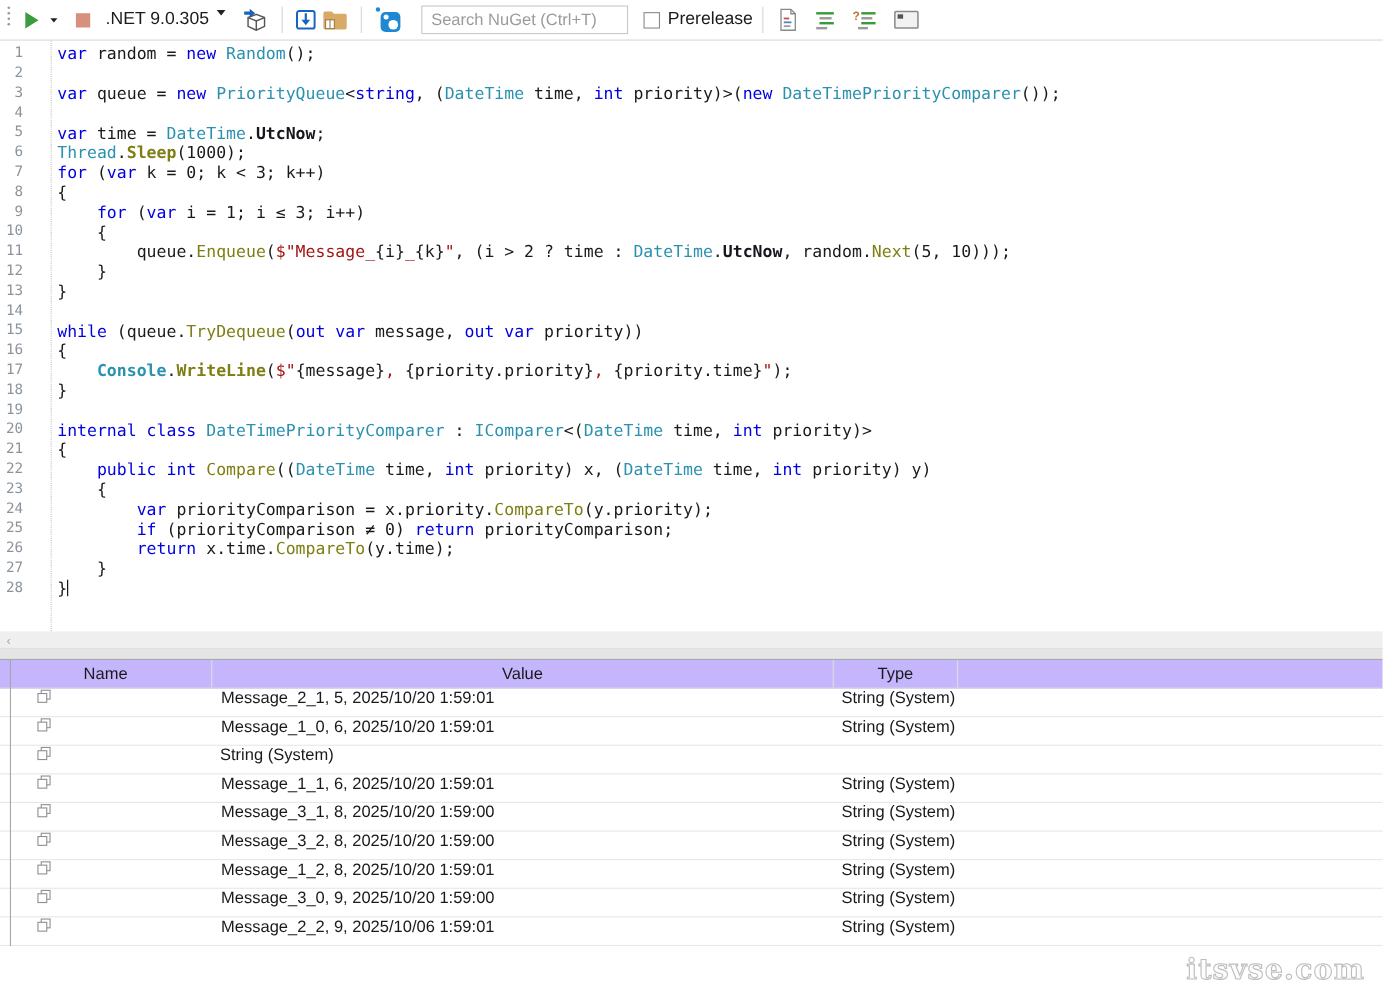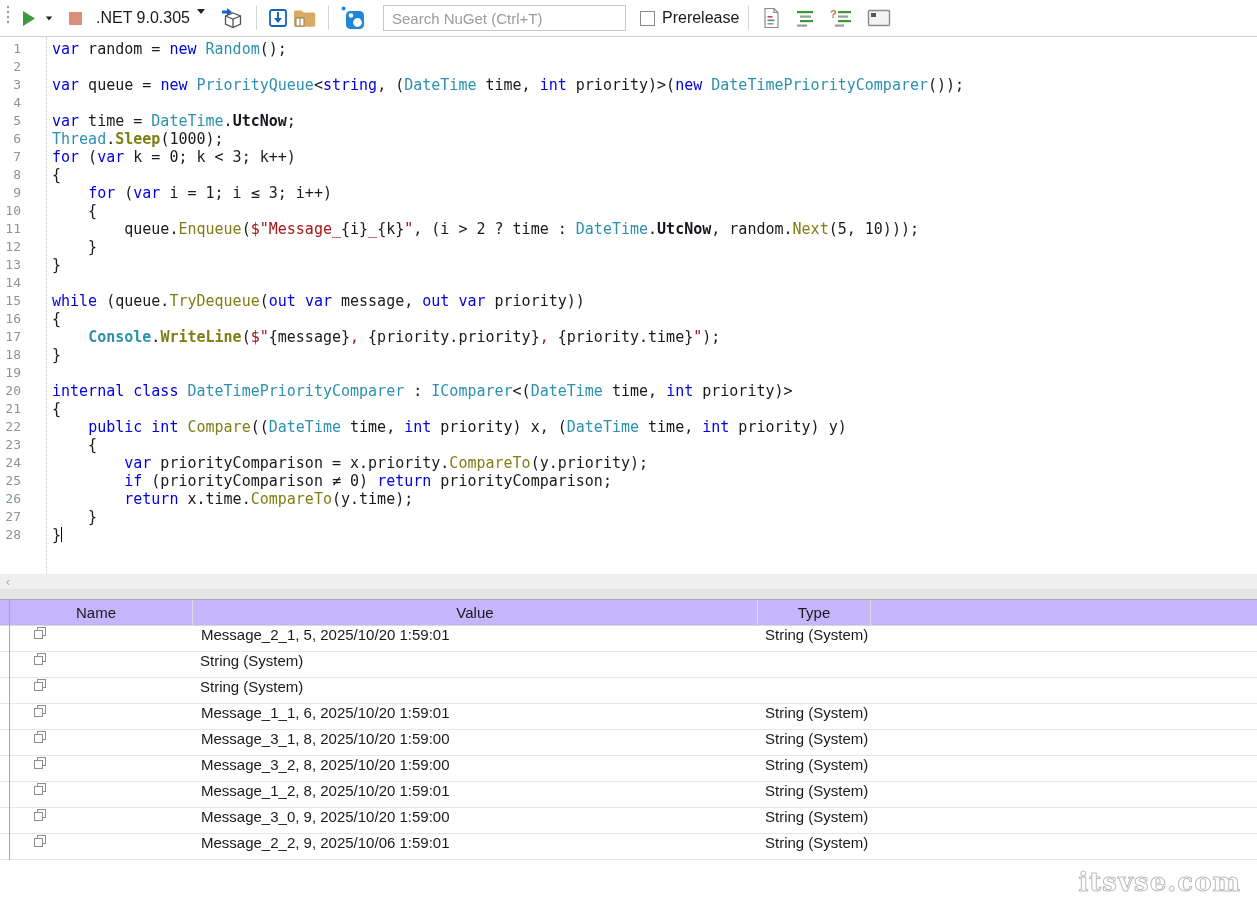--- a/index.html
+++ b/index.html
@@ -17,21 +17,21 @@
   .run-btn { margin-left:8px; }
   .caret { width:0; height:0; border-left:4px solid transparent; border-right:4px solid transparent;
            border-top:5px solid #222; display:inline-block; }
   .caret-btn { margin-left:4px; }
   .stop-square { width:13px; height:13px; background:var(--stop-salmon,#D98F7D); }
   .stop-btn { margin-left:12px; }
   .platform { margin-left:12px; display:flex; align-items:flex-start; gap:7px;
               font-size:16px; color:#1a1a1a; cursor:pointer; background:none; border:none; }
   .sep { width:1px; height:24px; background:#d6d6d6; margin-left:9px; }
   .ml8 { margin-left:8px; } .ml10 { margin-left:10px; } .ml14 { margin-left:14px; }
-  .search-box { margin-left:16px; width:243px; height:26px; border:1px solid #c8c8c8;
+  .search-box { margin-left:16px; width:188px; height:26px; border:1px solid #c8c8c8;
                 font-size:15px; padding:0 8px; color:#222; outline:none;
                 font-family:"Liberation Sans", sans-serif; }
   .search-box::placeholder { color:#9b9b9b; }
   .chk { margin-left:14px; width:15px; height:15px; border:1px solid #8a8a8a; background:#fff;
          appearance:none; -webkit-appearance:none; cursor:pointer; }
   .chk-label { margin-left:7px; font-size:16px; color:#1a1a1a; cursor:pointer; }
 
   
   .editor { position:absolute; top:37px; left:0; right:0; height:537px; background:#fff;
             font-family:"DejaVu Sans Mono", monospace; font-size:15px; line-height:18px; }
@@ -240,20 +240,21 @@
         <div class="cell-value">Message_2_1, 5, 2025/10/20 1:59:01</div>
         <div class="cell-type">String (System)</div>
       </div>
       <div class="grid-row">
         <div class="cell-name">
           <svg class="copy-icon" width="14" height="14" viewBox="0 0 14 14">
     <rect x="4.5" y="1.5" width="8" height="8" fill="#fff" stroke="#8f8f8f"></rect>
     <rect x="1.5" y="4.5" width="8" height="8" fill="#fff" stroke="#8f8f8f"></rect>
   </svg>
         </div>
+        <div class="cell-value">Message_1_0, 6, 2025/10/20 1:59:01</div>
         <div class="cell-type">String (System)</div>
       </div>
       <div class="grid-row">
         <div class="cell-name">
           <svg class="copy-icon" width="14" height="14" viewBox="0 0 14 14">
     <rect x="4.5" y="1.5" width="8" height="8" fill="#fff" stroke="#8f8f8f"></rect>
     <rect x="1.5" y="4.5" width="8" height="8" fill="#fff" stroke="#8f8f8f"></rect>
   </svg>
         </div>
         <div class="cell-type">String (System)</div>

